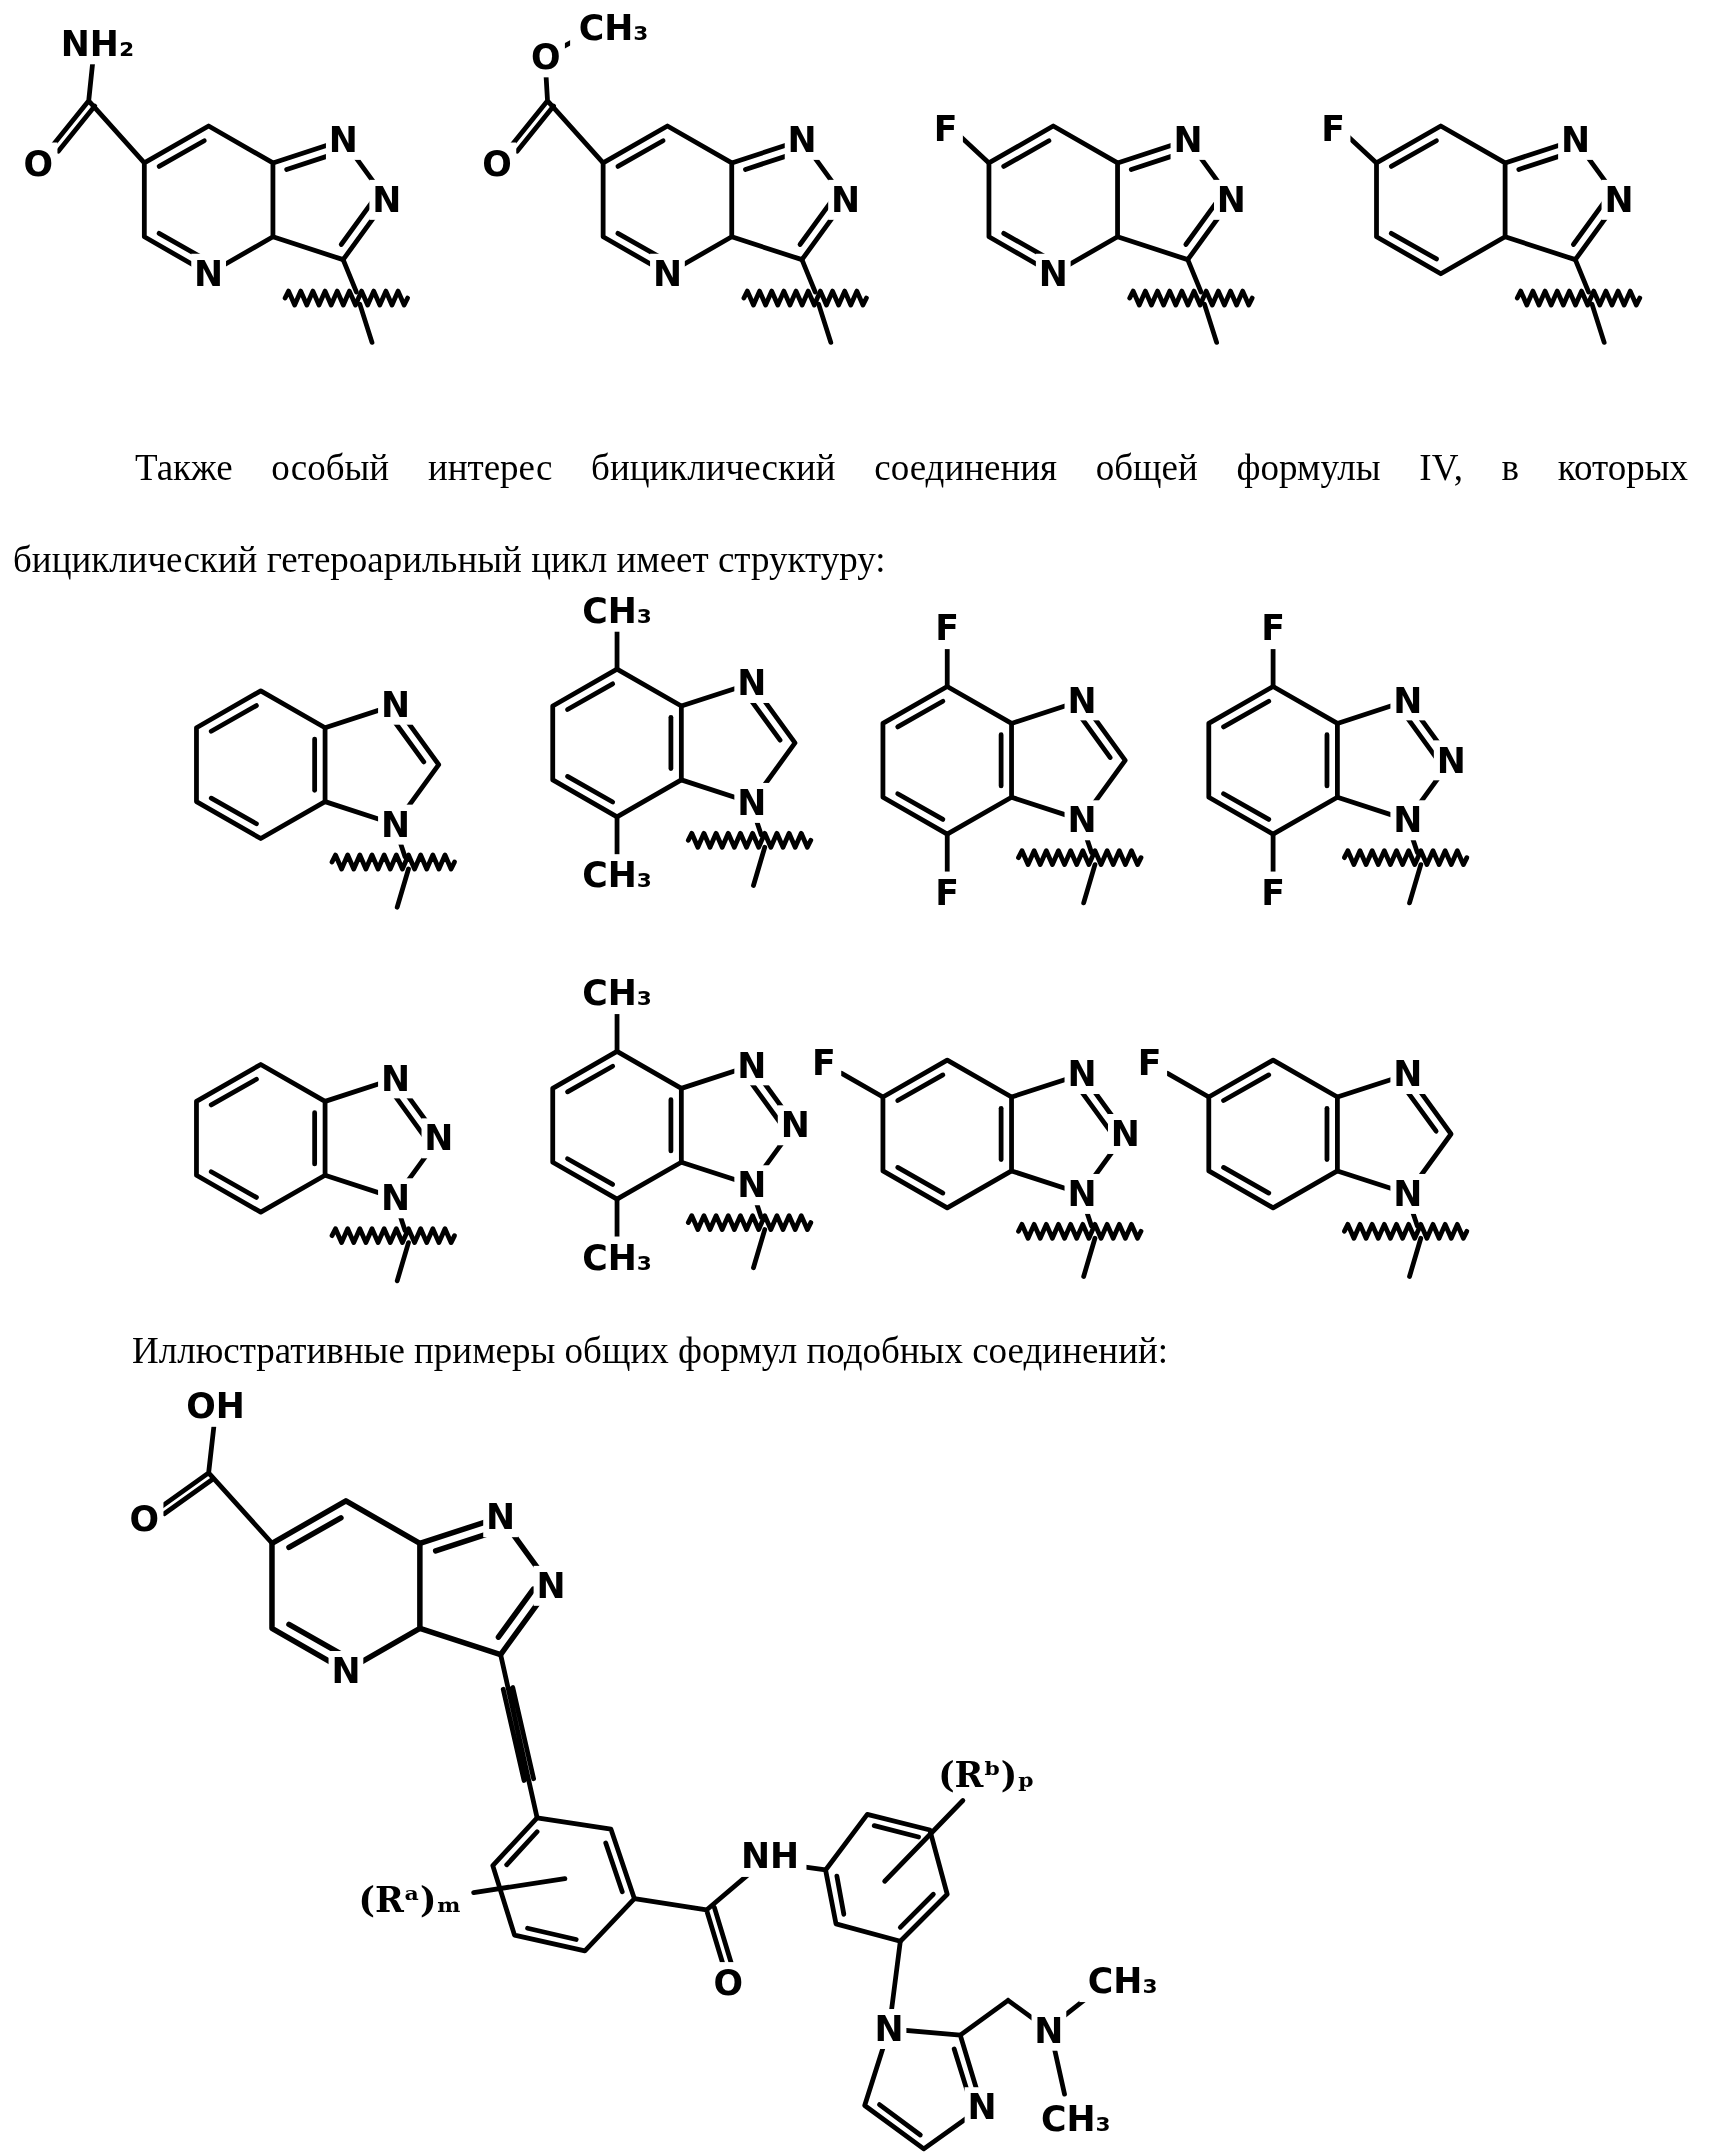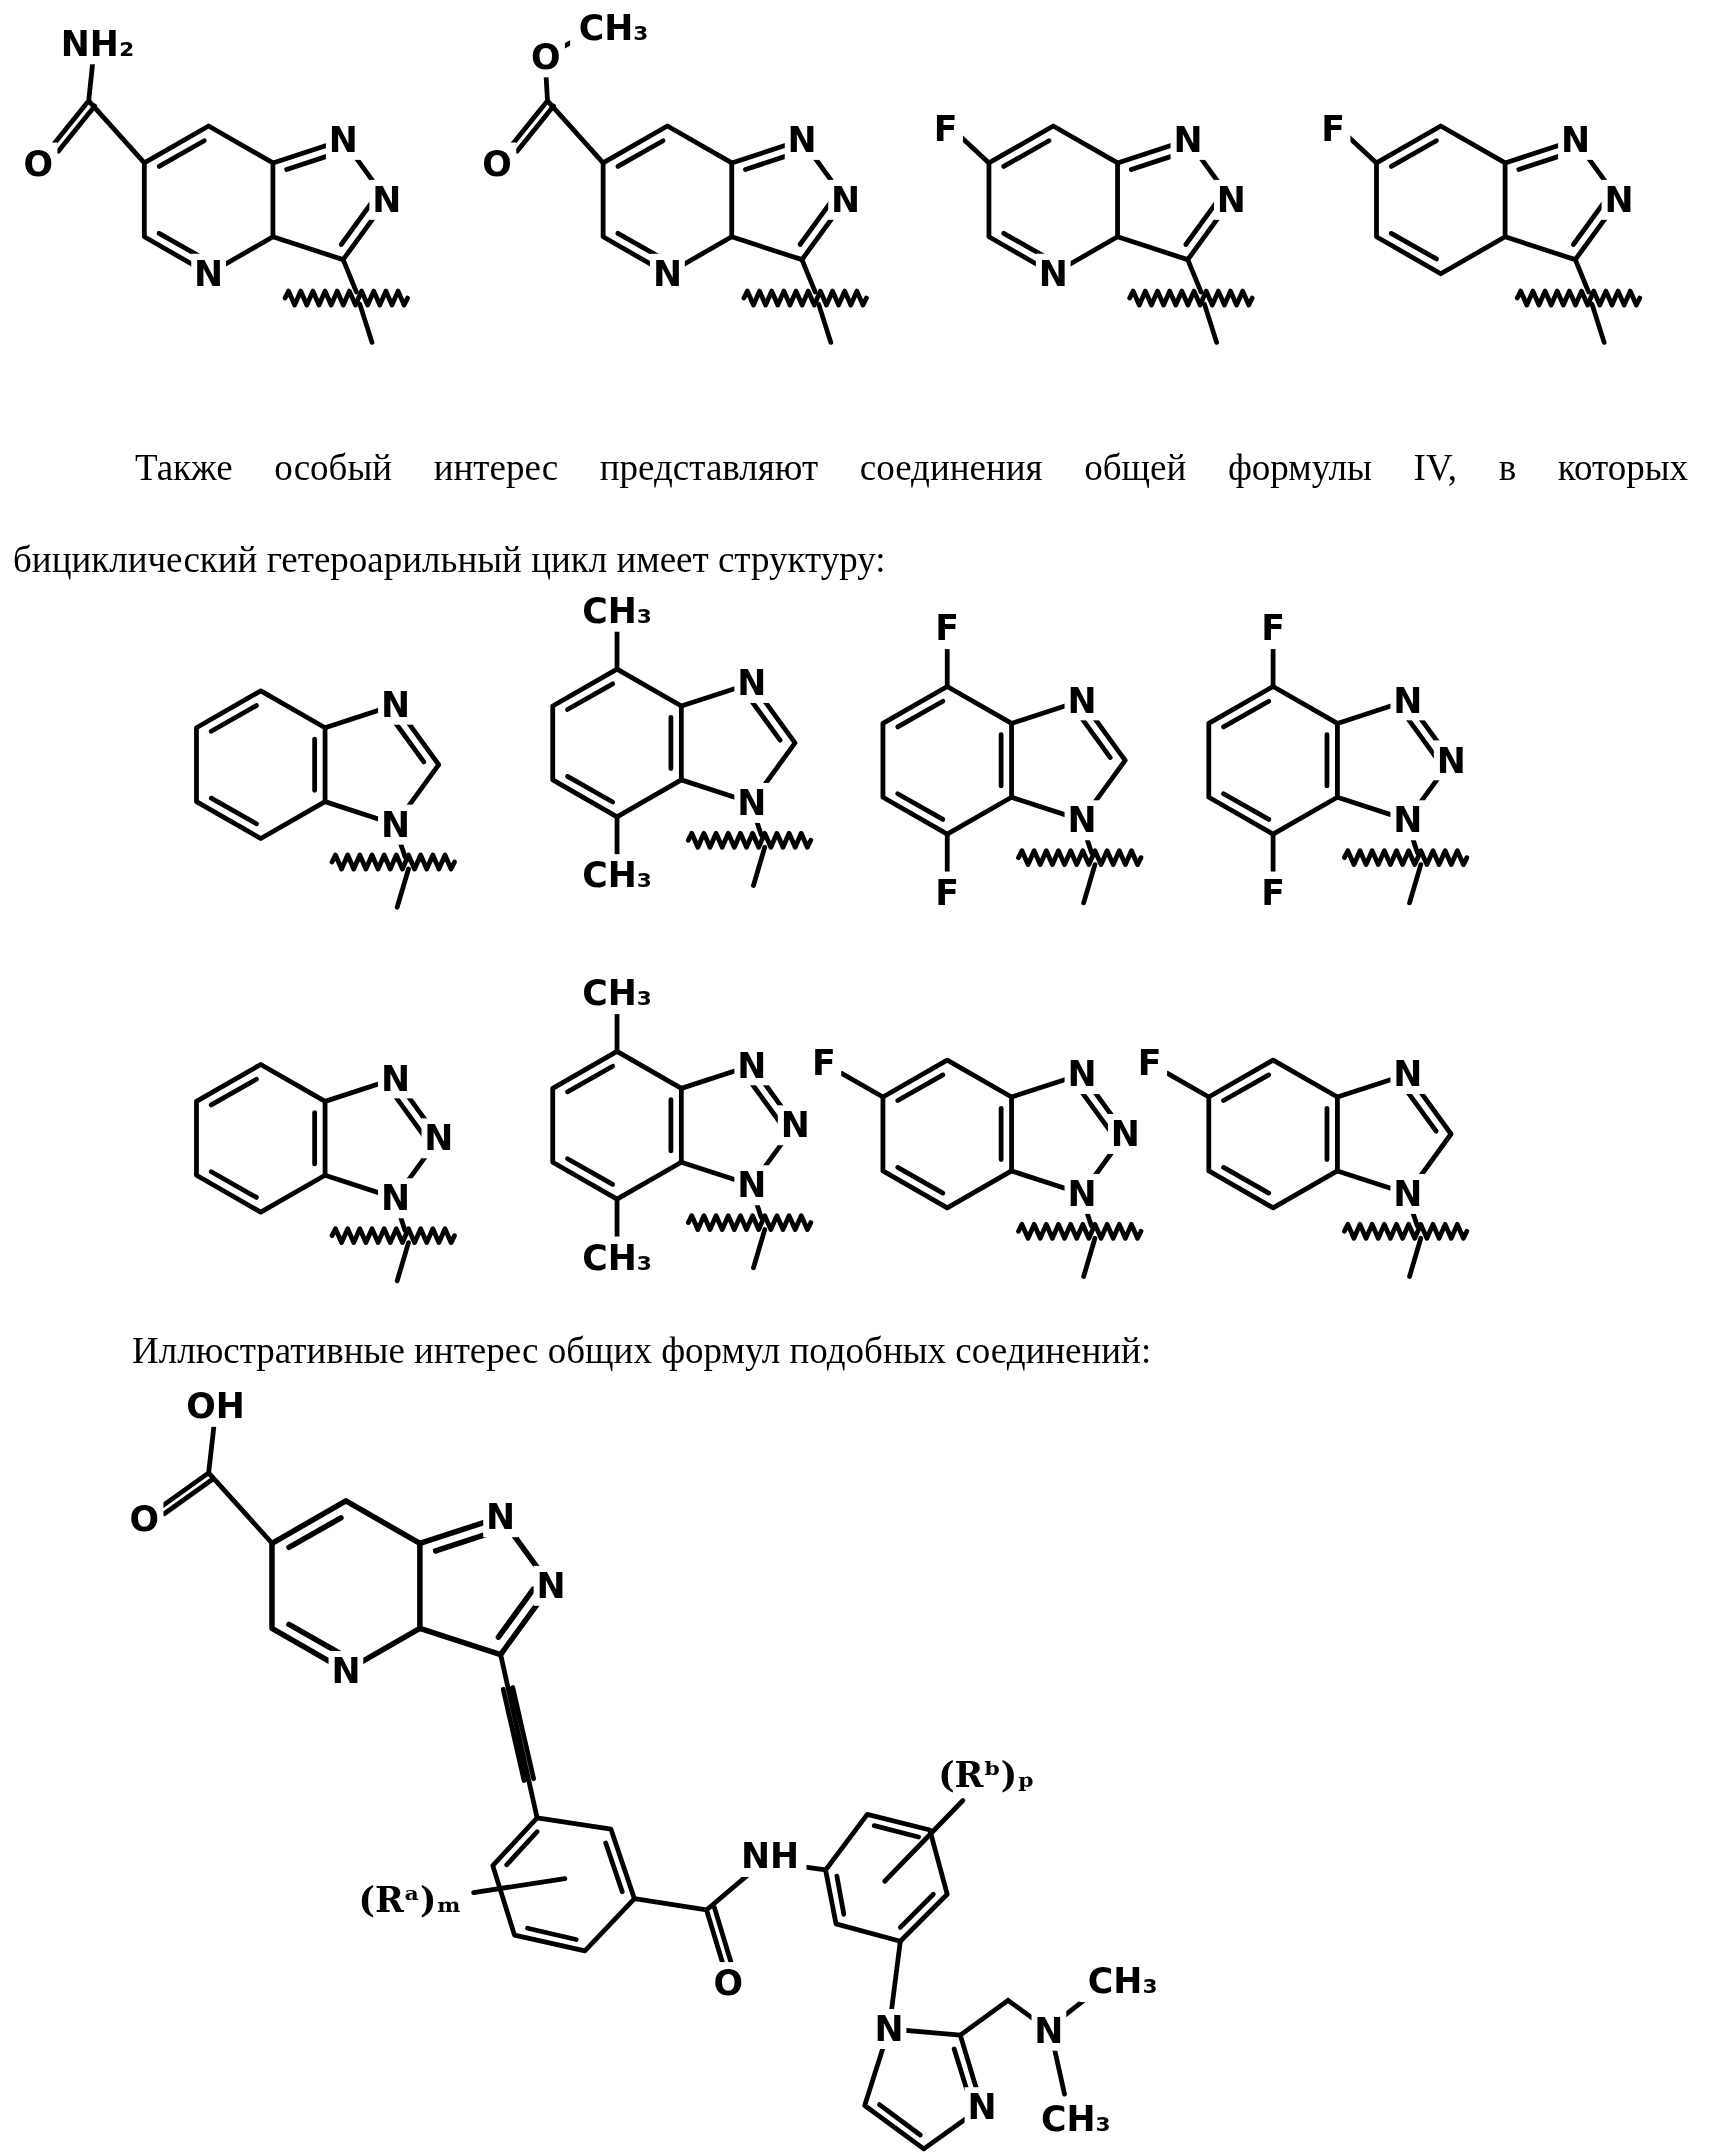--- a/index.html
+++ b/index.html
@@ -460,18 +460,18 @@
       <rect class="lblbox" x="-50" y="-24" width="100" height="48"></rect>
         <text class="atom" text-anchor="middle" dy="14">CH₃</text>
       </g>
     <g transform="translate(1238,2438)">
       <rect class="lblbox" x="-50" y="-24" width="100" height="48"></rect>
         <text class="atom" text-anchor="middle" dy="14">CH₃</text>
       </g>
   </g>
 </svg>
 
-<div id="para-line1" class="textline line-justified">Также особый интерес представляют соединения общей формулы IV, в которых</div>
+<div id="para-line1" class="textline line-justified">Также особый интерес бициклический соединения общей формулы IV, в которых</div>
 
 <div id="para-line2" class="textline">бициклический гетероарильный цикл имеет структуру:</div>
 
-<div id="caption2" class="textline">Иллюстративные интерес общих формул подобных соединений:</div>
+<div id="caption2" class="textline">Иллюстративные примеры общих формул подобных соединений:</div>
 
 
 </body></html>

